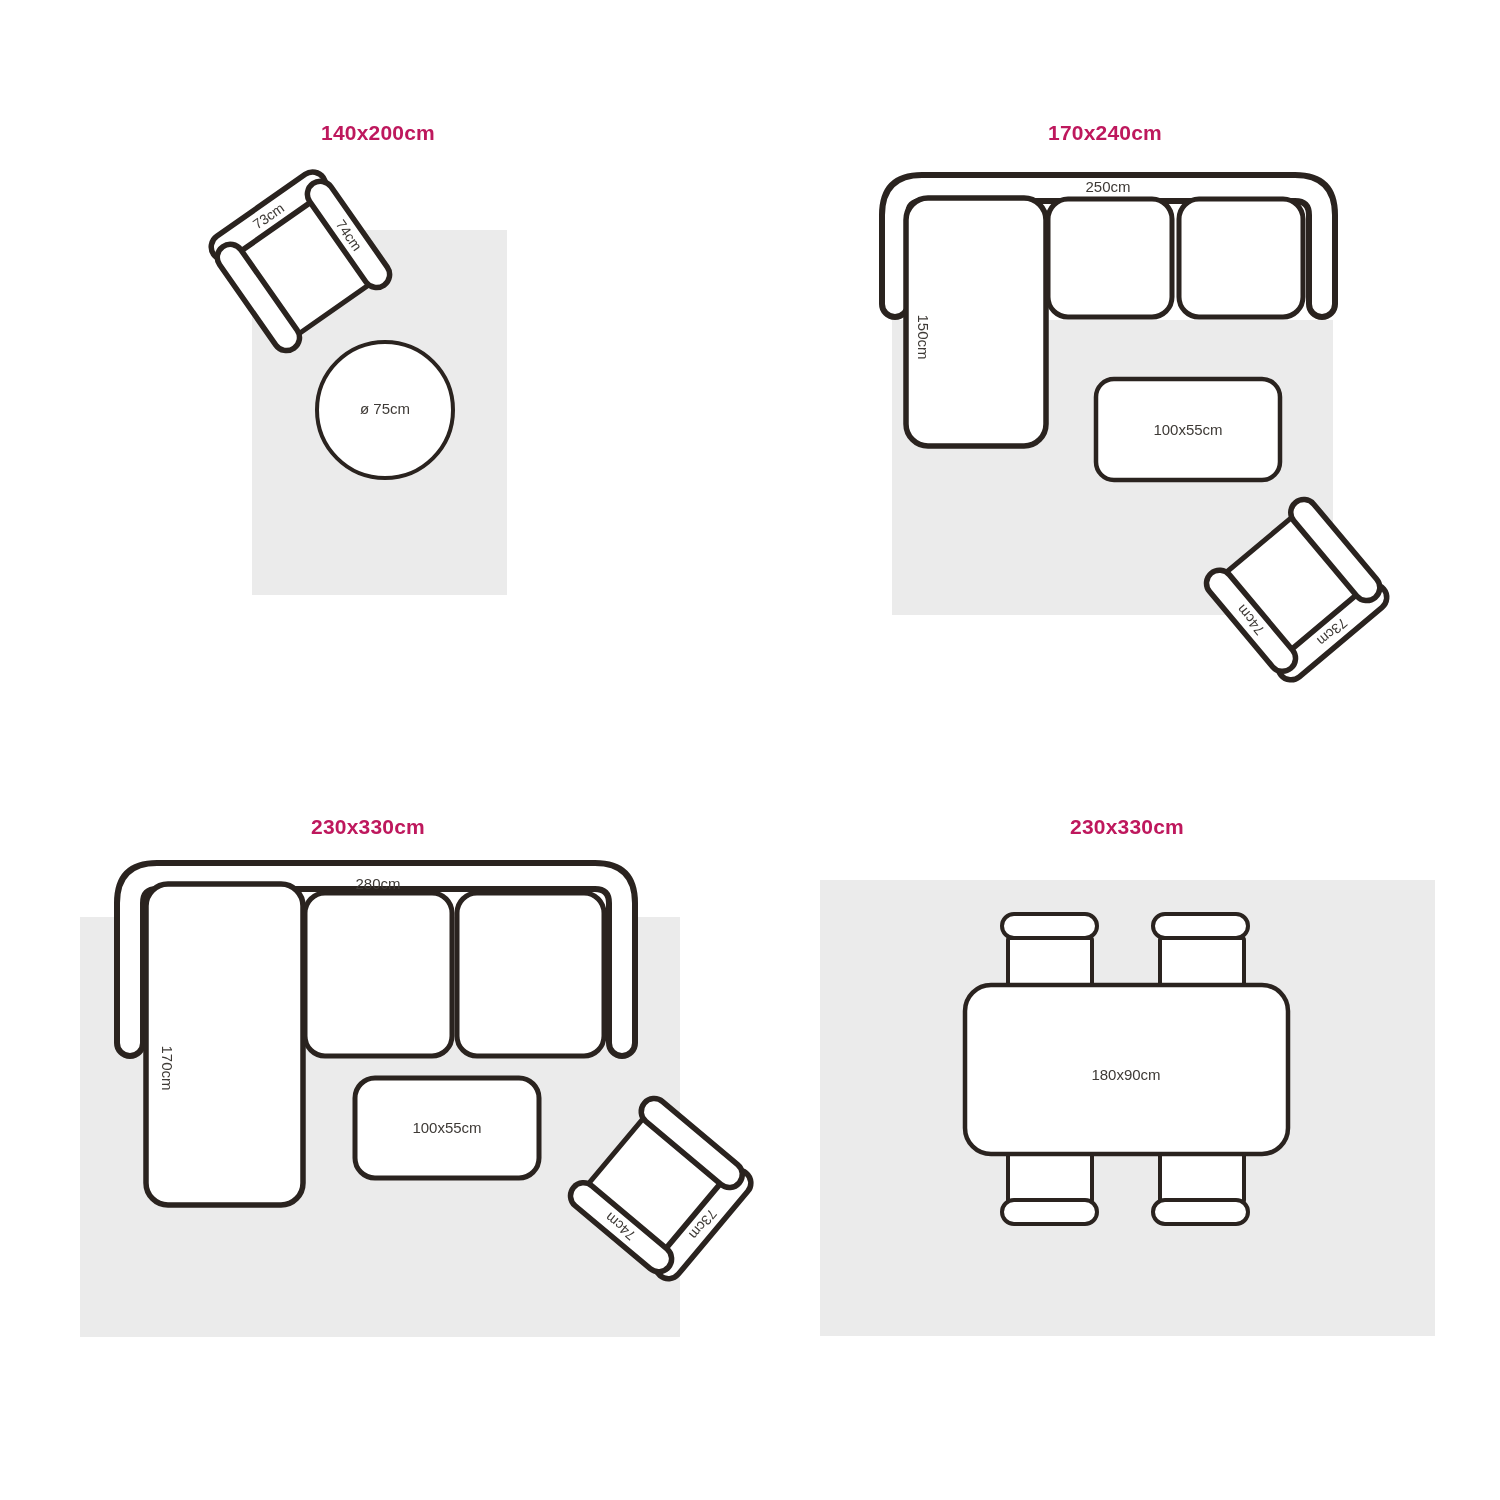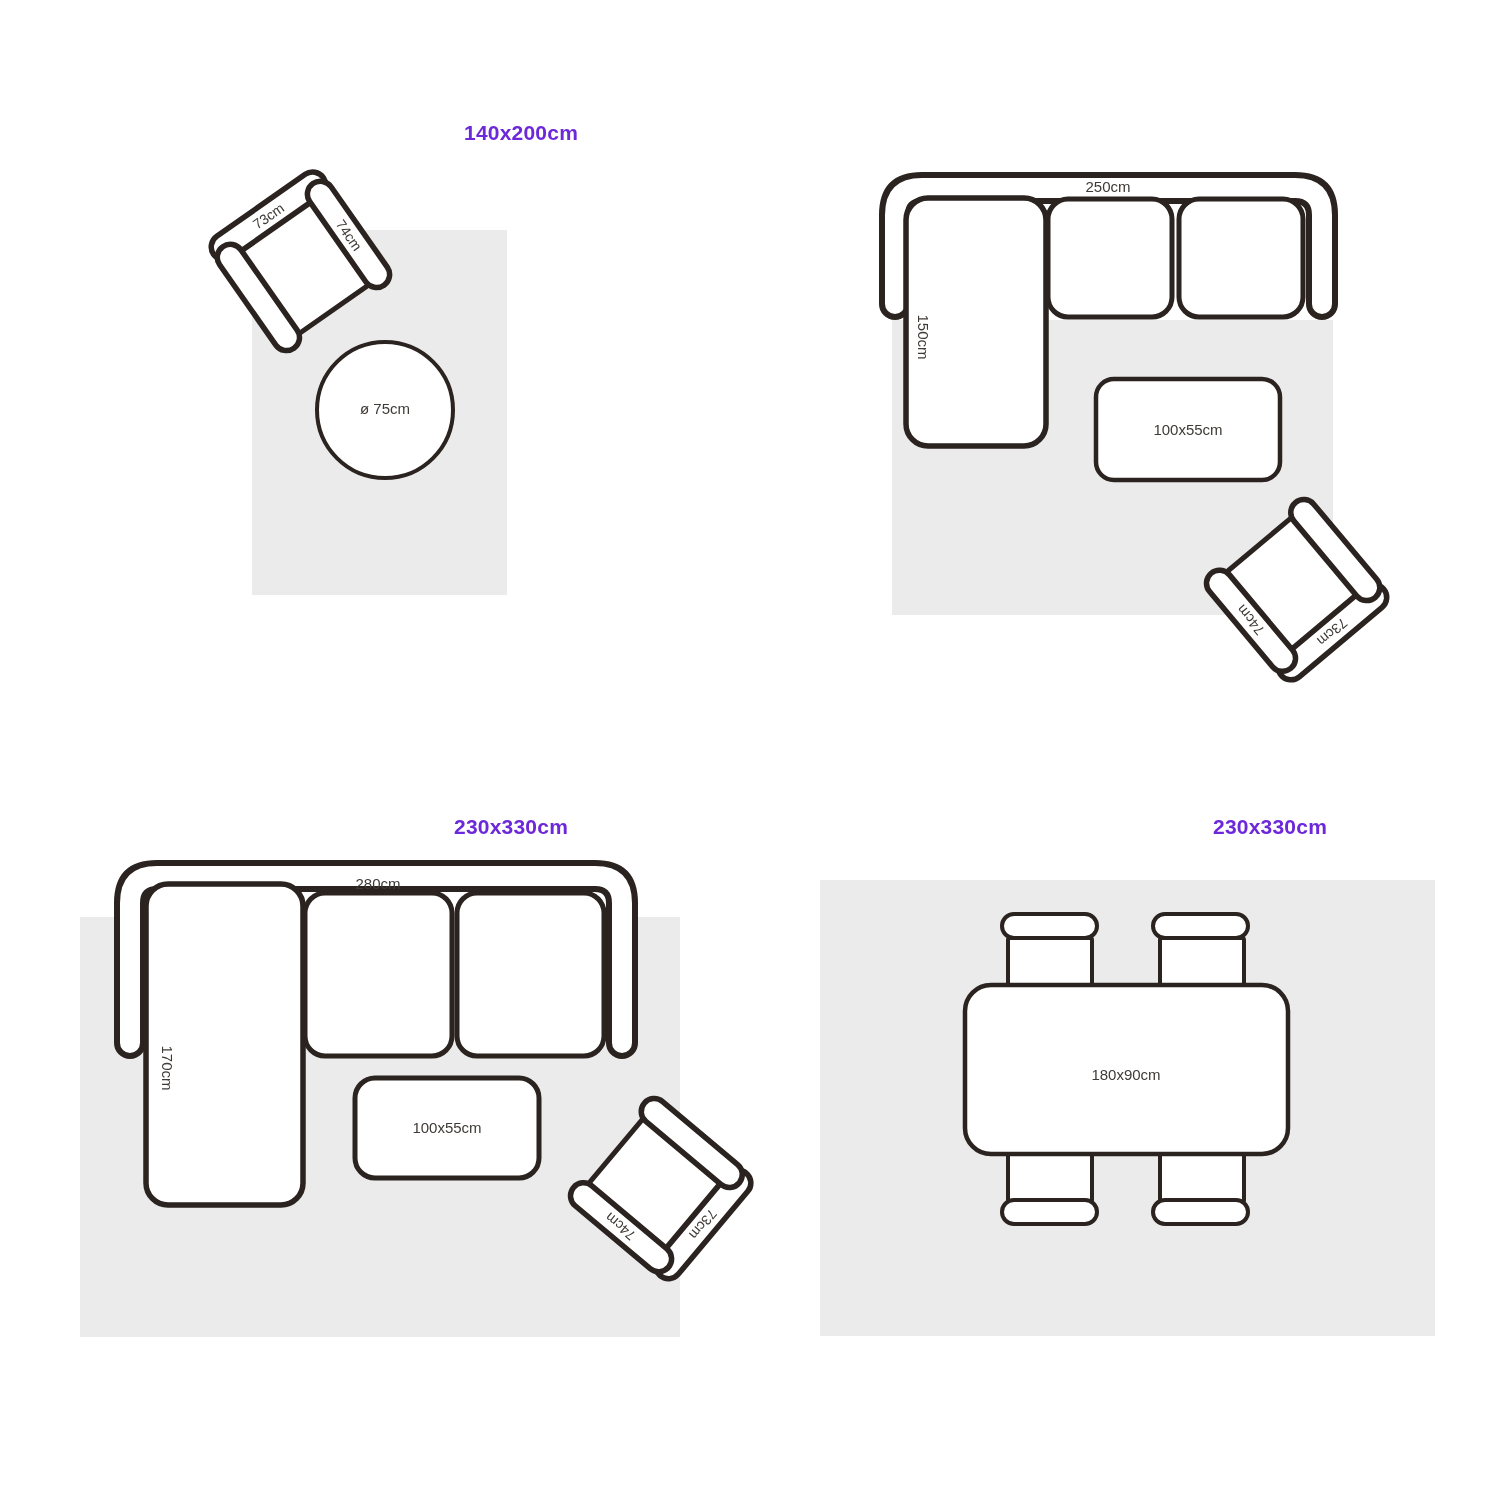--- a/index.html
+++ b/index.html
@@ -1,33 +1,34 @@
 <!DOCTYPE html>
 <html><head>
 <meta charset="utf-8">
 <style>
   html,body{margin:0;padding:0;background:#ffffff;}
   body{width:1500px;height:1500px;position:relative;font-family:"Liberation Sans",sans-serif;}
   .stage{position:absolute;left:0;top:0;width:1500px;height:1500px;}
   .panel-title{
-    position:absolute;width:400px;text-align:right;
-    font-size:21px;font-weight:700;color:#6d28d9;letter-spacing:.2px;line-height:26px;
+    position:absolute;width:400px;text-align:center;
+    font-size:21px;font-weight:700;color:#be185d;letter-spacing:.2px;line-height:26px;
   }
   svg.layer{position:absolute;left:0;top:0;display:block;}
   .rug{fill:#EBEBEB;stroke:none;}
   .furn{fill:#FFFFFF;stroke:#2A231F;stroke-linejoin:round;stroke-linecap:round;}
   text.dim{fill:#3E3A36;font-size:15px;font-family:"Liberation Sans",sans-serif;}
   text.dim-sm{fill:#3E3A36;font-size:14px;font-family:"Liberation Sans",sans-serif;}
 </style>
 </head>
 <body>
 
 <div class="stage">
 
   <div class="panel-title" style="left:178px;top:120px;">140x200cm</div>
+  <div class="panel-title" style="left:905px;top:120px;">170x240cm</div>
   <div class="panel-title" style="left:168px;top:814px;">230x330cm</div>
   <div class="panel-title" style="left:927px;top:814px;">230x330cm</div>
 
   <svg class="layer" width="1500" height="1500" viewBox="0 0 1500 1500">
 
     <g>
       <rect class="rug" x="252" y="230" width="255" height="365"></rect>
 
       <g transform="translate(300,261) rotate(-35)">
         <rect class="furn" x="-54" y="-53" width="108" height="112" rx="7" stroke-width="5"></rect>

